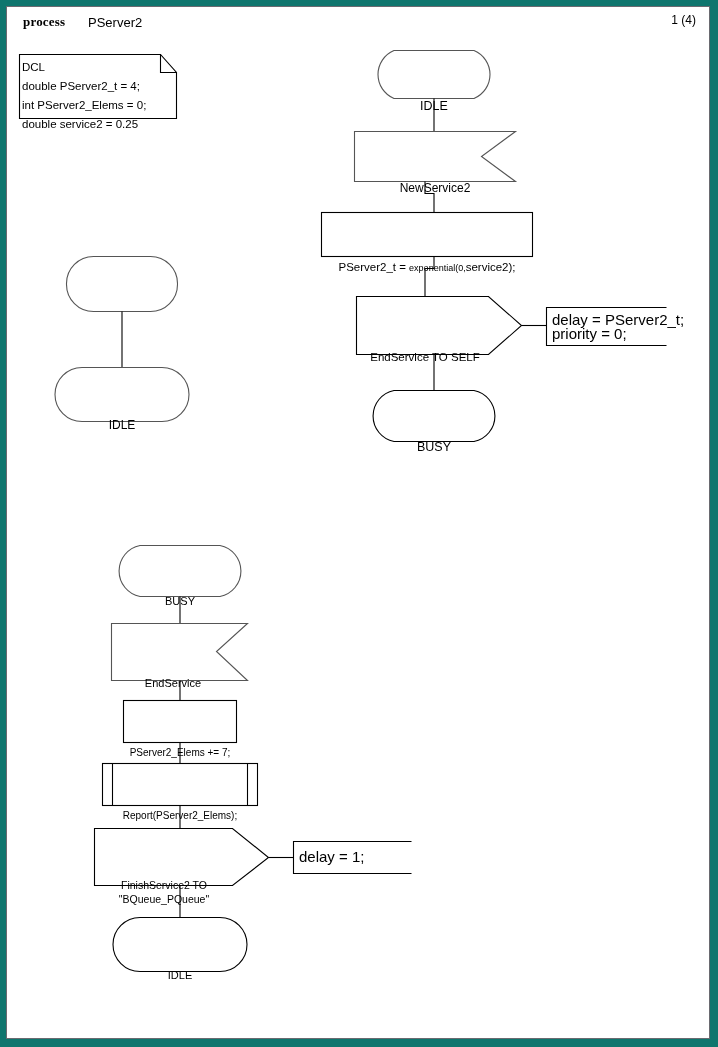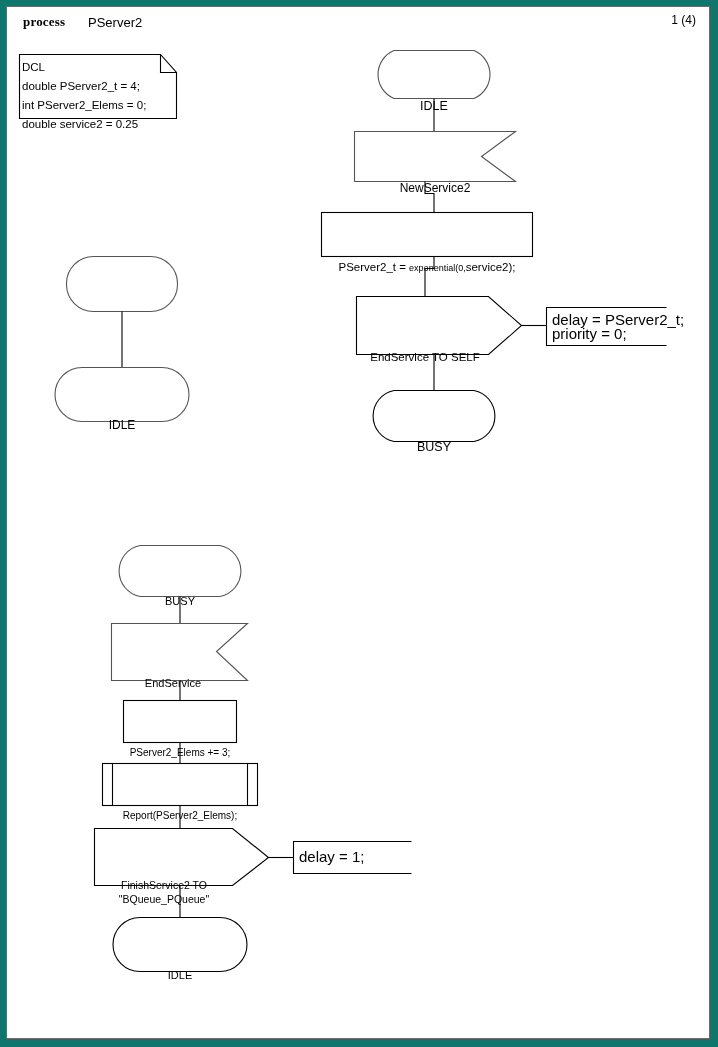--- a/index.html
+++ b/index.html
@@ -180,21 +180,21 @@
 
   <div class="cmt-text" style="left:552px; top:313px;">delay = PServer2_t;
 priority = 0;</div>
 
   <div class="lbl" style="left:378px; top:408px; width:112px; font-size:12.5px;">BUSY</div>
 
   <div class="lbl" style="left:124px; top:563px; width:112px; font-size:11px;">BUSY</div>
 
   <div class="lbl" style="left:118px; top:645px; width:110px; font-size:11px;text-align:center;">EndService</div>
 
-  <div class="lbl" style="left:124px; top:715px; width:112px; font-size:10px;">PServer2_Elems += 3;</div>
+  <div class="lbl" style="left:124px; top:715px; width:112px; font-size:10px;">PServer2_Elems += 7;</div>
 
   <div class="lbl" style="left:113px; top:778px; width:134px; font-size:10px;">Report(PServer2_Elems);</div>
 
   <div class="lbl" style="left:96px; top:846px; width:136px; font-size:10.5px; line-height:14px;">FinishService2 TO
 "BQueue_PQueue"</div>
 
   <div class="cmt-text" style="left:299px; top:850px;">delay = 1;</div>
 
   <div class="lbl" style="left:124px; top:937px; width:112px; font-size:11px;">IDLE</div>
 

